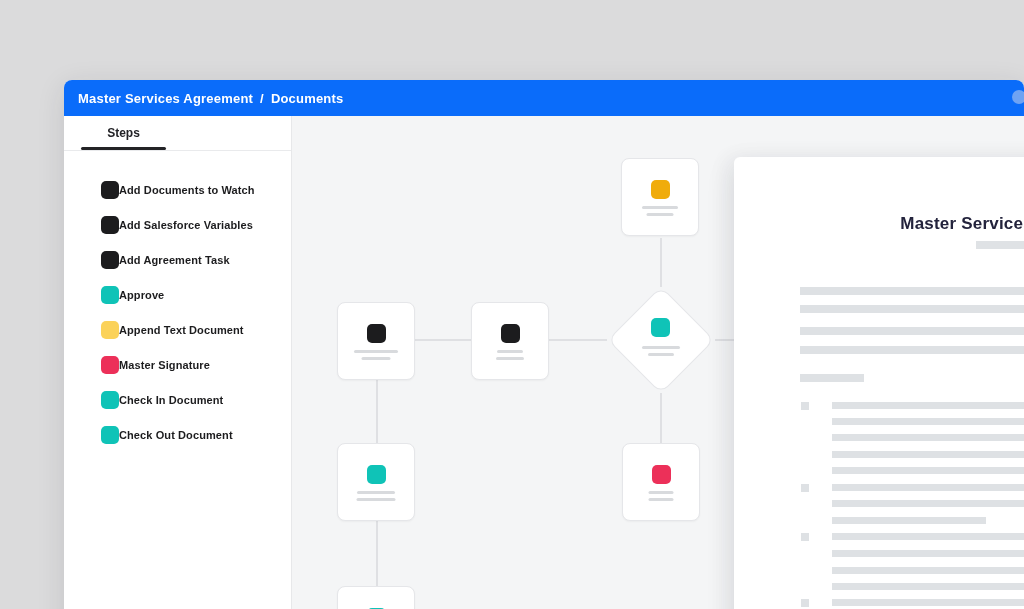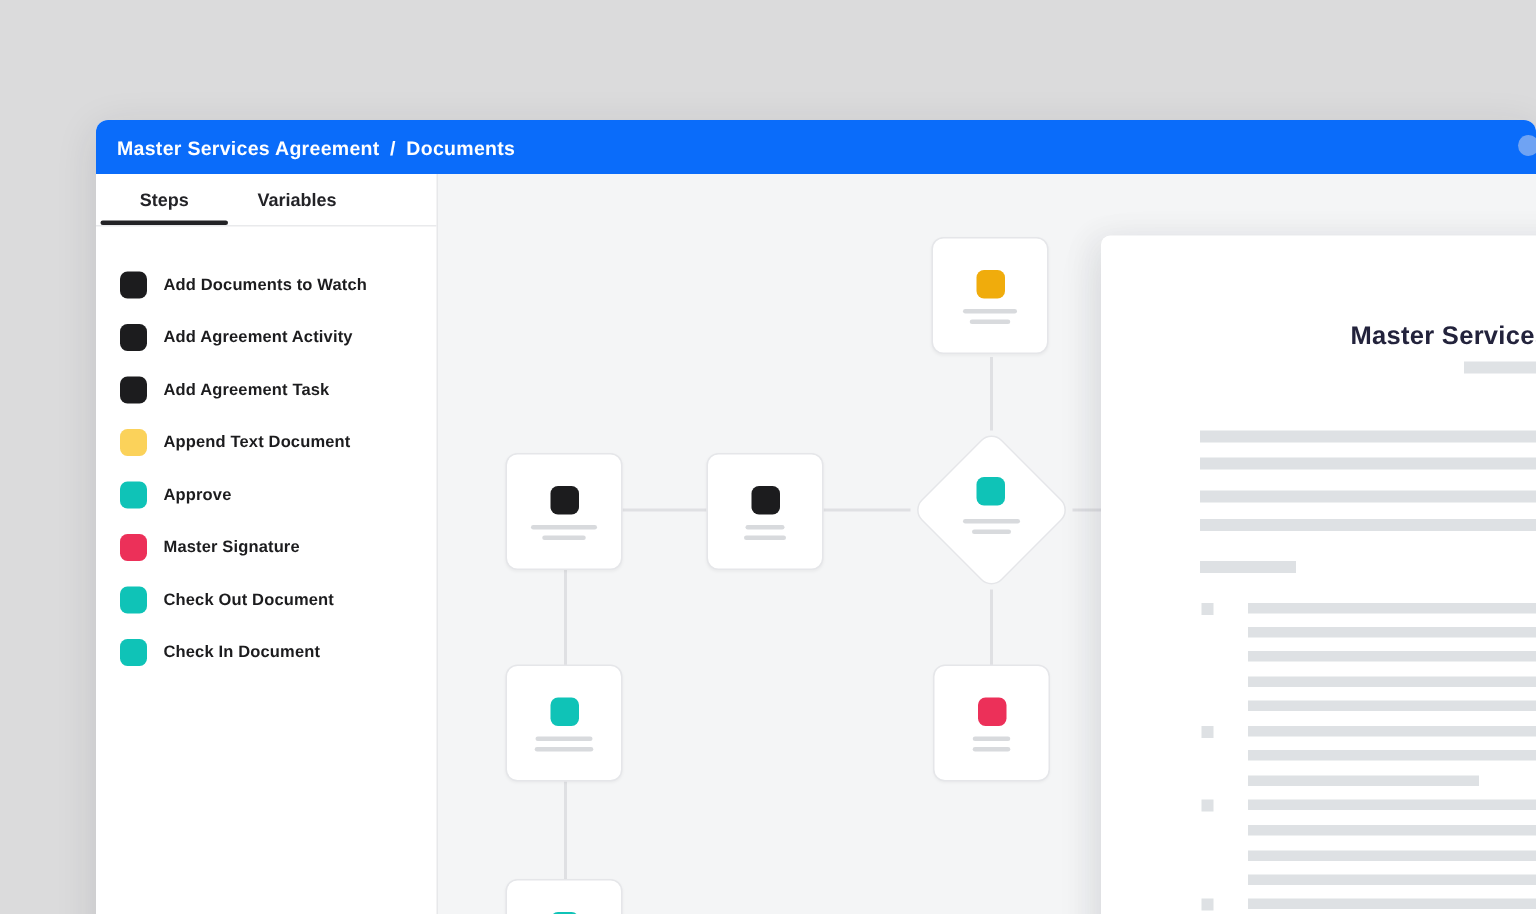--- a/index.html
+++ b/index.html
@@ -18,29 +18,29 @@
     font-size:13px;font-weight:700;letter-spacing:.2px;white-space:nowrap;}
   .notif-dot{position:absolute;right:-2px;top:10px;width:14px;height:14px;
     border-radius:50%;background:#6fa3f3;}
 
   
   .app-body{display:flex;height:524px;}
 
   
   .sidebar{width:228px;background:#fff;border-right:1px solid #e7e8ea;
     display:flex;flex-direction:column;}
-  .tab-bar{display:flex;height:35px;border-bottom:1px solid #e9eaec;padding-left:3px;}
+  .tab-bar{display:flex;height:35px;border-bottom:1px solid #e9eaec;padding-left:17px;}
   .tab{position:relative;height:100%;display:flex;align-items:center;
     justify-content:center;font-size:12px;font-weight:700;color:#232327;cursor:pointer;}
   .tab-steps{width:85px;}
   .tab-variables{width:92px;}
   .tab.active::after{content:"";position:absolute;left:0;right:0;bottom:0;
     height:3px;background:#232326;border-radius:2px;}
   .step-list{padding-top:21px;}
-  .step-row{display:flex;align-items:center;gap:11px;height:35px;padding-left:16px;}
+  .step-row{display:flex;align-items:center;height:35px;padding-left:37px;}
   .step-icon{width:18px;height:18px;border-radius:5px;flex:0 0 18px;}
   .step-label{font-size:11px;font-weight:700;color:#1c1c1e;letter-spacing:.1px;}
 
   
   .canvas{position:relative;flex:1;background:#f4f5f6;overflow:hidden;}
   .conn{position:absolute;background:#dfe0e3;}
   .conn.h{height:2px;} .conn.v{width:2px;}
 
   .node{position:absolute;width:78px;height:78px;background:#fff;
     border:1px solid #e5e6e9;border-radius:8px;box-shadow:0 1px 2px rgba(0,0,0,.04);}
@@ -80,54 +80,53 @@
       <span>Documents</span>
     </div>
     <span class="notif-dot"></span>
   </div>
 
   <div class="app-body">
 
     <div class="sidebar">
       <div class="tab-bar">
         <div class="tab tab-steps active">Steps</div>
-        <div class="tab tab-variables">Variables</div>
       </div>
       <div class="step-list">
         <div class="step-row">
           <span class="step-icon" style="background: rgb(28, 28, 30);"></span>
           <span class="step-label">Add Documents to Watch</span>
         </div>
         <div class="step-row">
           <span class="step-icon" style="background: rgb(28, 28, 30);"></span>
-          <span class="step-label">Add Agreement Activity</span>
+          <span class="step-label">Add Salesforce Variables</span>
         </div>
         <div class="step-row">
           <span class="step-icon" style="background: rgb(28, 28, 30);"></span>
           <span class="step-label">Add Agreement Task</span>
         </div>
         <div class="step-row">
+          <span class="step-icon" style="background: rgb(15, 195, 183);"></span>
+          <span class="step-label">Approve</span>
+        </div>
+        <div class="step-row">
           <span class="step-icon" style="background: rgb(251, 210, 90);"></span>
           <span class="step-label">Append Text Document</span>
         </div>
         <div class="step-row">
-          <span class="step-icon" style="background: rgb(15, 195, 183);"></span>
-          <span class="step-label">Approve</span>
-        </div>
-        <div class="step-row">
           <span class="step-icon" style="background: rgb(236, 48, 89);"></span>
           <span class="step-label">Master Signature</span>
         </div>
         <div class="step-row">
           <span class="step-icon" style="background: rgb(15, 195, 183);"></span>
+          <span class="step-label">Check In Document</span>
+        </div>
+        <div class="step-row">
+          <span class="step-icon" style="background: rgb(15, 195, 183);"></span>
           <span class="step-label">Check Out Document</span>
-        </div>
-        <div class="step-row">
-          <span class="step-icon" style="background: rgb(15, 195, 183);"></span>
-          <span class="step-label">Check In Document</span>
         </div>
       </div>
     </div>
 
     <div class="canvas">
 
       <div class="conn h" style="left:123px;top:223px;width:56px;"></div>
       <div class="conn h" style="left:257px;top:223px;width:58px;"></div>
       <div class="conn h" style="left:423px;top:223px;width:34px;"></div>
       <div class="conn v" style="left:368px;top:122px;height:49px;"></div>

